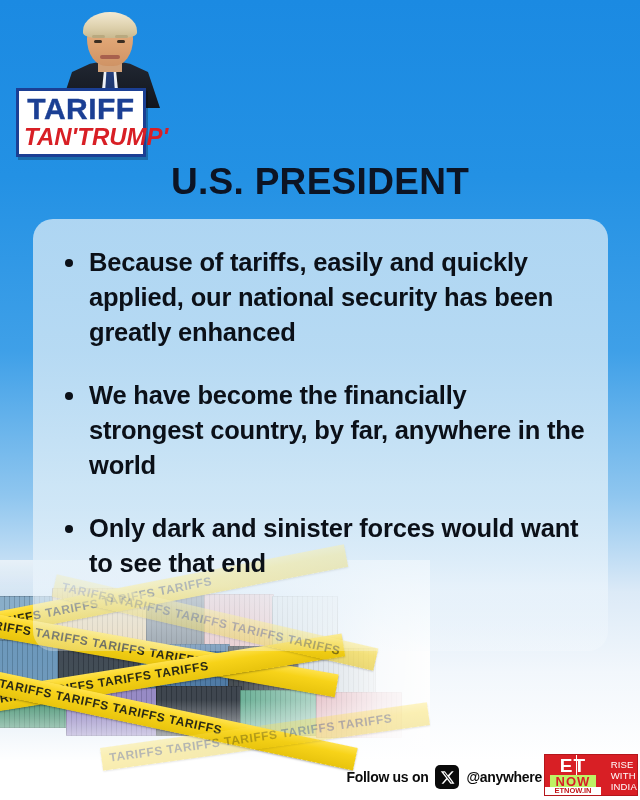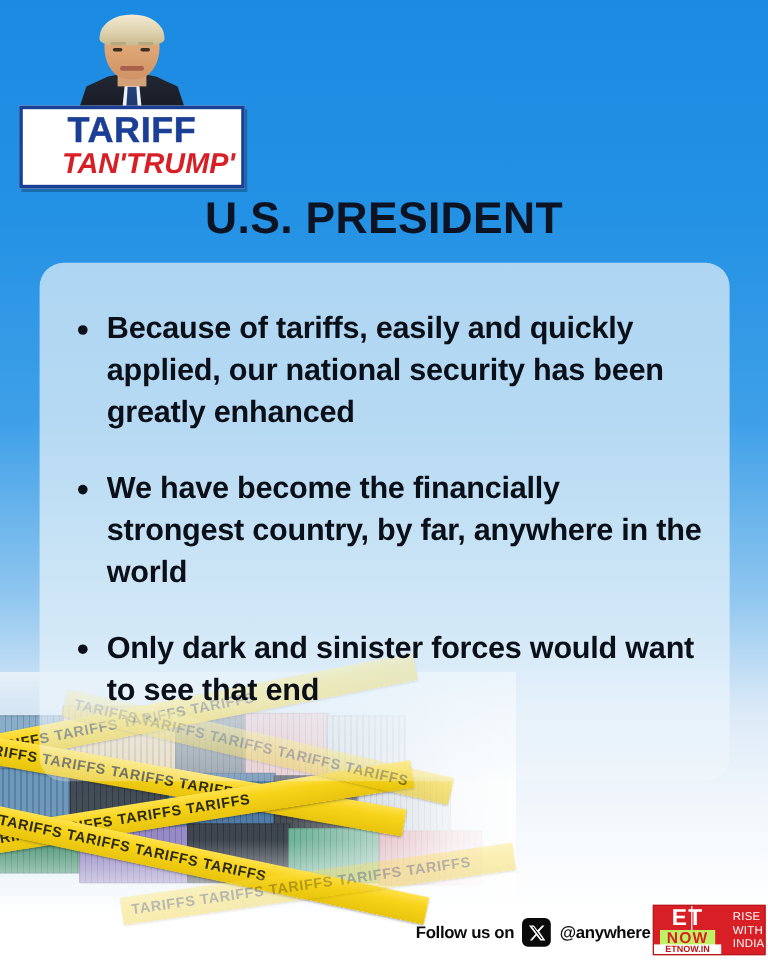--- a/index.html
+++ b/index.html
@@ -154,21 +154,21 @@
     width: 20px; height: 4px;
     background: #a8604d;
     border-radius: 3px;
   }
 
   
   .logo-box {
     position: absolute;
     left: 16px;
     top: 88px;
-    width: 188px;
+    width: 130px;
     padding: 3px 5px 5px 5px;
     background: #ffffff;
     border: 3px solid #1b3f94;
     box-shadow: 2px 3px 0 rgba(0,0,0,0.25);
     text-align: center;
   }
   .logo-top {
     font-family: "Liberation Sans", sans-serif;
     font-weight: bold;
     font-size: 30px;
@@ -209,21 +209,21 @@
     top: 219px;
     width: 575px;
     height: 432px;
     border-radius: 20px;
     background: linear-gradient(180deg,
         rgba(181,217,243,0.95) 0%,
         rgba(191,222,244,0.93) 30%,
         rgba(214,234,247,0.88) 62%,
         rgba(236,245,252,0.70) 85%,
         rgba(247,251,254,0.30) 100%);
-    padding: 38px 22px 0 24px;
+    padding: 26px 22px 0 24px;
   }
 
   .bullet-list { list-style: none; }
 
   .bullet {
     position: relative;
     padding-left: 32px;
     margin-bottom: 28px;
     font-family: "Liberation Sans", sans-serif;
     font-weight: bold;

